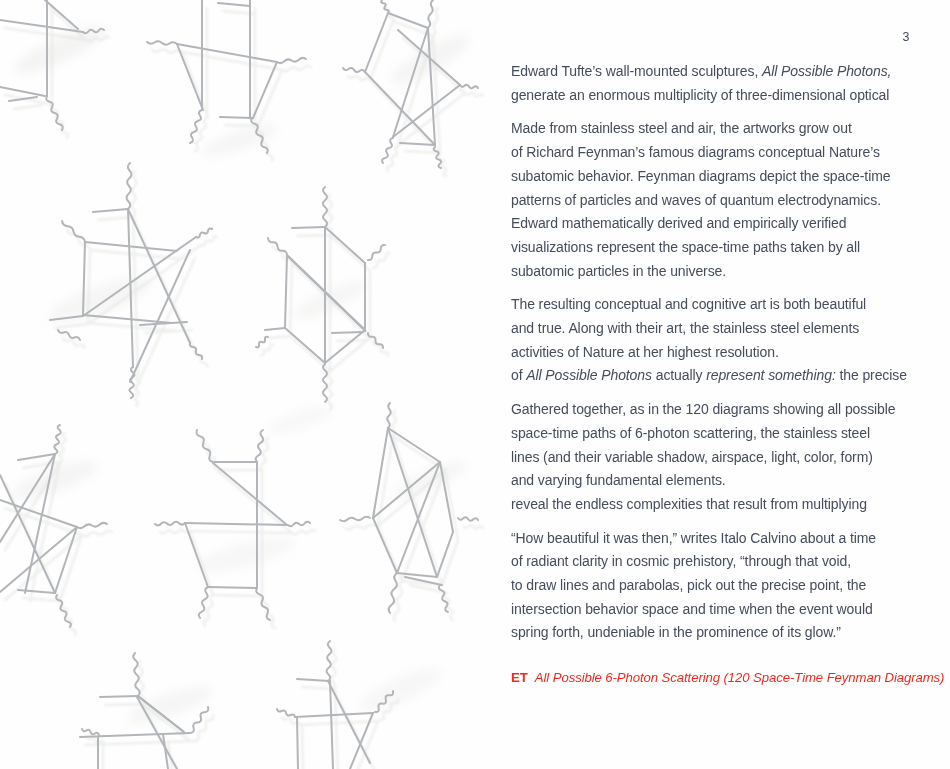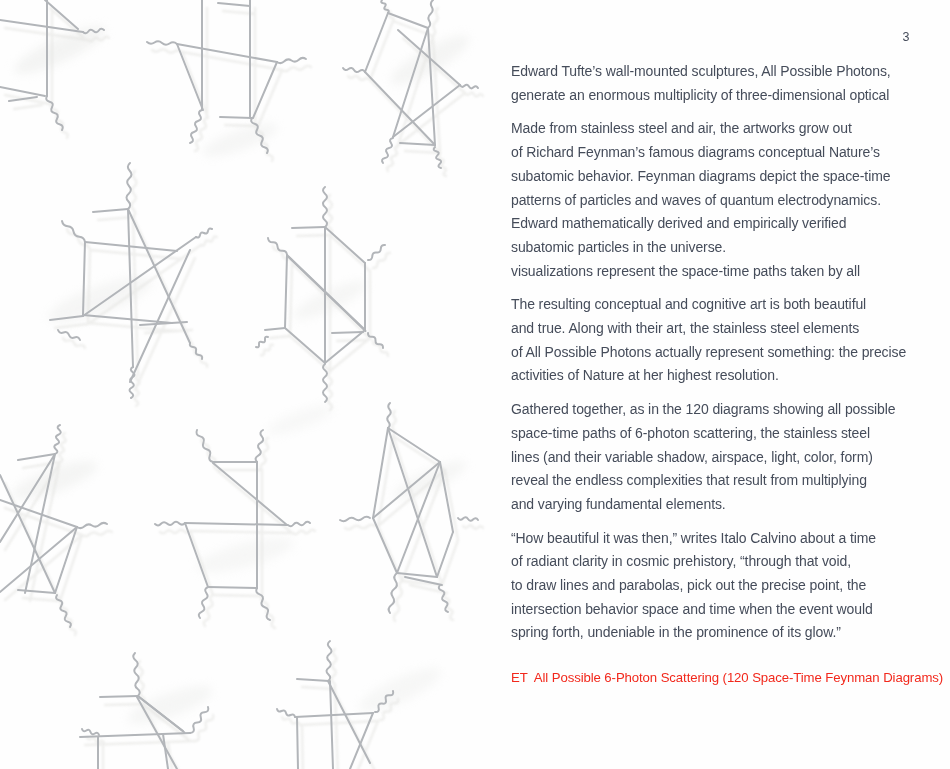--- a/index.html
+++ b/index.html
@@ -13,22 +13,22 @@
   .pagenum{
     position:absolute;left:895px;top:30px;width:22px;text-align:center;
     font-size:12.5px;color:#454c5a;
   }
   .essay{
     position:absolute;left:511px;top:60px;width:404px;
     color:#454c5a;font-size:14px;letter-spacing:-0.1px;
   }
   .para{margin:0 0 10px 0;}
   .tline{line-height:23.7px;white-space:pre;}
-  .it{}
-  .bd{font-weight:normal;margin-top:44px;}
+  .it{font-style:italic;}
+  .bd{font-weight:bold;margin-top:44px;}
   .cap{margin-top:21px;font-size:13.2px;}
   .cap .tline{line-height:23.5px;}
 </style>
 </head>
 <body>
 
 <div class="page">
 
   <svg id="figsvg" width="500" height="769" viewBox="0 0 500 769">
       <defs>
@@ -342,35 +342,35 @@
       <div class="para">
         <div class="tline"><span>Edward Tufte’s wall-mounted sculptures, </span><span class="it">All Possible Photons,</span></div>
         <div class="tline"><span>generate an enormous multiplicity of three-dimensional optical</span></div>
       </div>
       <div class="para">
         <div class="tline"><span>Made from stainless steel and air, the artworks grow out</span></div>
         <div class="tline"><span>of Richard Feynman’s famous diagrams conceptual Nature’s</span></div>
         <div class="tline"><span>subatomic behavior. Feynman diagrams depict the space-time</span></div>
         <div class="tline"><span>patterns of particles and waves of quantum electrodynamics.</span></div>
         <div class="tline"><span>Edward mathematically derived and empirically verified</span></div>
+        <div class="tline"><span>visualizations represent the space-time paths taken by all</span></div>
         <div class="tline"><span>subatomic particles in the universe.</span></div>
-        <div class="tline"><span>visualizations represent the space-time paths taken by all</span></div>
       </div>
       <div class="para">
         <div class="tline"><span>The resulting conceptual and cognitive art is both beautiful</span></div>
         <div class="tline"><span>and true. Along with their art, the stainless steel elements</span></div>
+        <div class="tline"><span>activities of Nature at her highest resolution.</span></div>
         <div class="tline"><span>of </span><span class="it">All Possible Photons</span><span> actually </span><span class="it">represent something:</span><span> the precise</span></div>
-        <div class="tline"><span>activities of Nature at her highest resolution.</span></div>
       </div>
       <div class="para">
         <div class="tline"><span>Gathered together, as in the 120 diagrams showing all possible</span></div>
         <div class="tline"><span>space-time paths of 6-photon scattering, the stainless steel</span></div>
         <div class="tline"><span>lines (and their variable shadow, airspace, light, color, form)</span></div>
+        <div class="tline"><span>and varying fundamental elements.</span></div>
         <div class="tline"><span>reveal the endless complexities that result from multiplying</span></div>
-        <div class="tline"><span>and varying fundamental elements.</span></div>
       </div>
       <div class="para">
         <div class="tline"><span>“How beautiful it was then,” writes Italo Calvino about a time</span></div>
         <div class="tline"><span>of radiant clarity in cosmic prehistory, “through that void,</span></div>
         <div class="tline"><span>to draw lines and parabolas, pick out the precise point, the</span></div>
         <div class="tline"><span>intersection behavior space and time when the event would</span></div>
         <div class="tline"><span>spring forth, undeniable in the prominence of its glow.”</span></div>
       </div>
       <div class="para cap" style="color: rgb(242, 40, 28);">
         <div class="tline"><span class="bd">ET</span><span>  </span><span class="it">All Possible 6-Photon Scattering (120 Space-Time Feynman Diagrams)</span><span>  2012</span></div>

